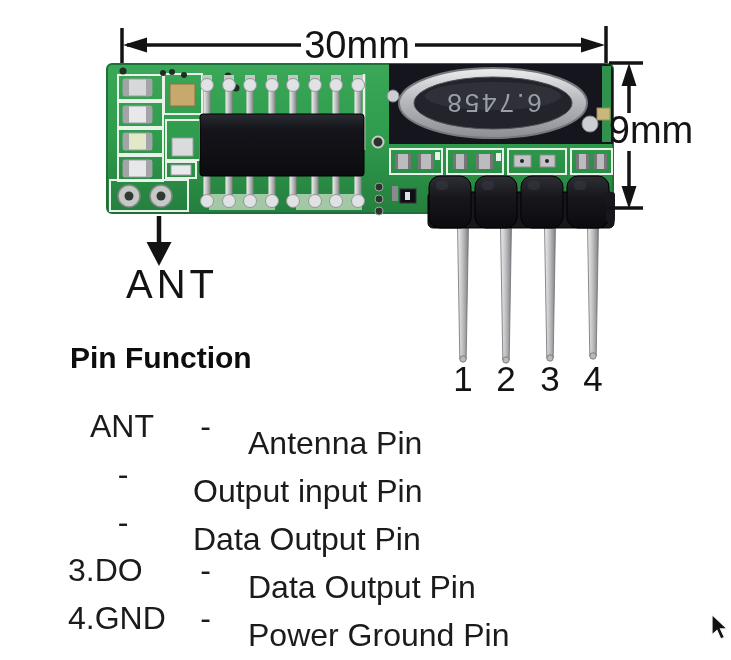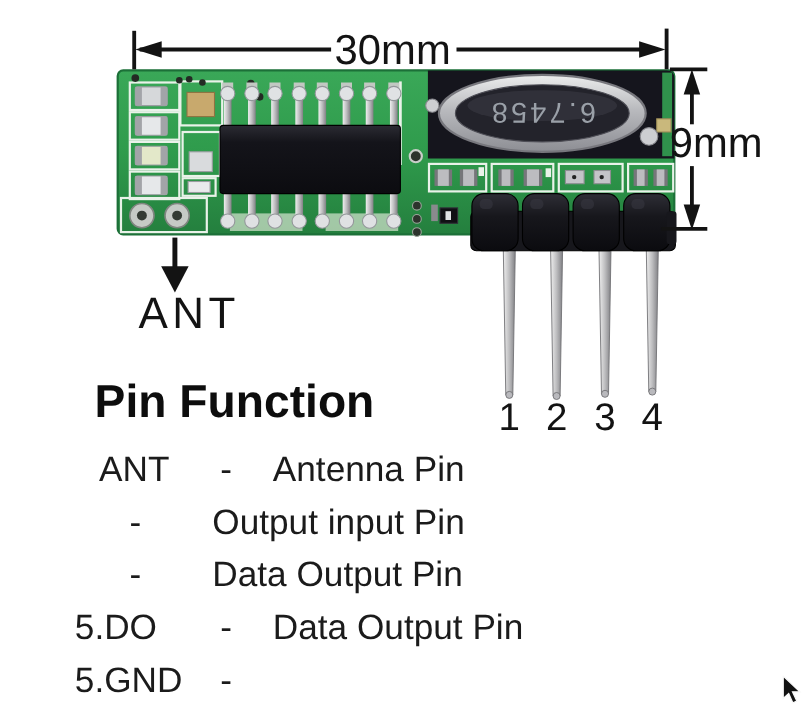--- a/index.html
+++ b/index.html
@@ -5,31 +5,31 @@
   html,body{margin:0;padding:0;background:#fff;}
   .stage{
     position:relative;width:731px;height:660px;background:#ffffff;overflow:hidden;
     font-family:"Liberation Sans",sans-serif;
   }
   .figure-svg{position:absolute;left:0;top:0;}
   .anno-text{fill:#131313;}
   
   .pf-heading{
     position:absolute;left:70px;top:341px;
-    font-size:42px;font-weight:700;color:#0d0d0d;white-space:nowrap;margin-left:16px;
+    font-size:30px;font-weight:700;color:#0d0d0d;white-space:nowrap;
   }
   .pf-rows{position:absolute;left:68px;top:402px;width:560px;}
   .pf-row{
     display:grid;grid-template-columns:110px 55px auto;
     height:48px;line-height:48px;font-size:32px;color:#1b1b1b;white-space:nowrap;
   }
   .pf-row .plabel{text-align:left;}
   .pf-row:first-child .plabel{padding-left:22px;}
   .pf-row .pdash{text-align:center;}
-  .pf-row .pdesc{padding-left:15px;}
+  .pf-row .pdesc{padding-left:15px;margin-top:17px;}
   .cursor-svg{position:absolute;left:711px;top:614px;}
 </style>
 </head>
 <body>
 
 <div class="stage">
 
   <svg class="figure-svg" width="731" height="400" viewBox="0 0 731 400">
     <defs>
       <linearGradient id="pcbG" x1="0" y1="0" x2="0" y2="1">
@@ -294,27 +294,28 @@
     </div>
     <div class="pf-row">
       <span class="pdash">-</span>
       <span class="pdesc">Output input Pin</span>
     </div>
     <div class="pf-row">
       <span class="pdash">-</span>
       <span class="pdesc">Data Output Pin</span>
     </div>
     <div class="pf-row">
-      <span class="plabel">5.DO</span>
+      <span class="plabel">3.DO</span>
       <span class="pdash">-</span>
       <span class="pdesc">Data Output Pin</span>
     </div>
     <div class="pf-row">
-      <span class="plabel">5.GND</span>
-      <span class="pdash">-</span>
+      <span class="plabel">4.GND</span>
+      <span class="pdash">-</span>
+      <span class="pdesc">Power Ground Pin</span>
     </div>
   </div>
 
   <svg class="cursor-svg" width="20" height="28" viewBox="0 0 20 28">
     <path d="M1,0.5 L1,21 L6,16.5 L9.8,25 L13.4,23.3 L9.5,14.9 L16.2,14.9 Z" fill="#111111" stroke="#f8f8f8" stroke-width="1.2"></path>
   </svg>
 
 </div>
 
 </body></html>

